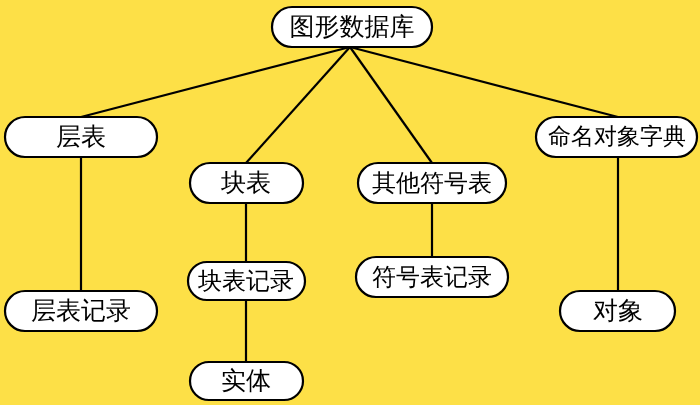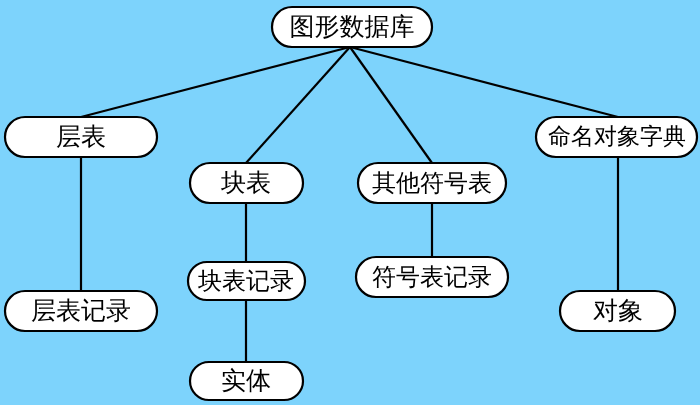--- a/index.html
+++ b/index.html
@@ -10,21 +10,21 @@
   body {
     width: 700px;
     height: 405px;
     overflow: hidden;
     font-family: "DejaVu Serif", "Liberation Serif", serif;
   }
   #diagram-root {
     position: relative;
     width: 700px;
     height: 405px;
-    background: #7dd3fc;
+    background: #fde047;
   }
   svg#tree-canvas {
     position: absolute;
     top: 0;
     left: 0;
     width: 700px;
     height: 405px;
     display: block;
   }
   .edge-line {

